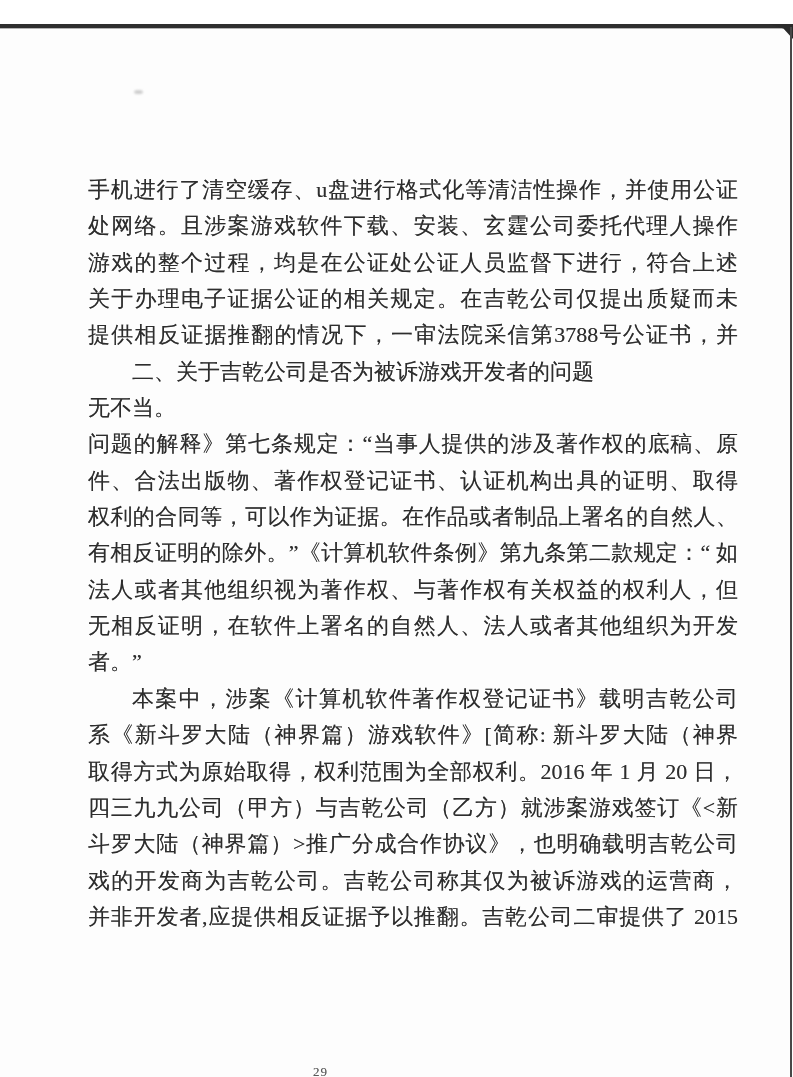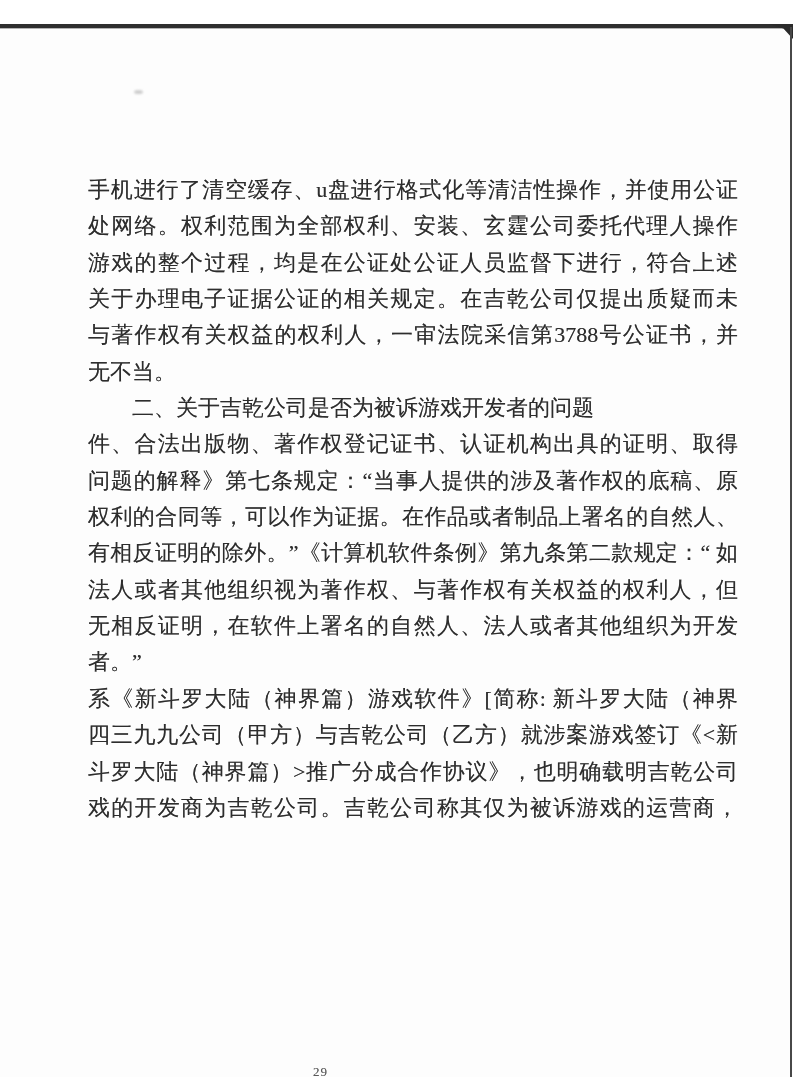--- a/index.html
+++ b/index.html
@@ -60,34 +60,37 @@
 <div class="page">
 
   <div class="band-top"></div>
   <div class="corner-tr"></div>
   <div class="edge-right"></div>
   <div class="smudge-top"></div>
   <div class="smudge-br"></div>
 
   <main class="textblock">
     <div class="ln">手机进行了清空缓存、u盘进行格式化等清洁性操作，并使用公证</div>
-    <div class="ln">处网络。权利范围为全部权利、安装、玄霆公司委托代理人操作</div>
+    <div class="ln">处网络。且涉案游戏软件下载、安装、玄霆公司委托代理人操作</div>
     <div class="ln">游戏的整个过程，均是在公证处公证人员监督下进行，符合上述</div>
     <div class="ln">关于办理电子证据公证的相关规定。在吉乾公司仅提出质疑而未</div>
-    <div class="ln">与著作权有关权益的权利人，一审法院采信第3788号公证书，并</div>
+    <div class="ln">提供相反证据推翻的情况下，一审法院采信第3788号公证书，并</div>
+    <div class="ln short indent">二、关于吉乾公司是否为被诉游戏开发者的问题</div>
     <div class="ln short">无不当。</div>
-    <div class="ln short indent">二、关于吉乾公司是否为被诉游戏开发者的问题</div>
+    <div class="ln">问题的解释》第七条规定：“当事人提供的涉及著作权的底稿、原</div>
     <div class="ln">件、合法出版物、著作权登记证书、认证机构出具的证明、取得</div>
-    <div class="ln">问题的解释》第七条规定：“当事人提供的涉及著作权的底稿、原</div>
     <div class="ln">权利的合同等，可以作为证据。在作品或者制品上署名的自然人、</div>
     <div class="ln">有相反证明的除外。”《计算机软件条例》第九条第二款规定：“ 如</div>
     <div class="ln">法人或者其他组织视为著作权、与著作权有关权益的权利人，但</div>
     <div class="ln">无相反证明，在软件上署名的自然人、法人或者其他组织为开发</div>
     <div class="ln short">者。”</div>
+    <div class="ln indent">本案中，涉案《计算机软件著作权登记证书》载明吉乾公司</div>
     <div class="ln">系《新斗罗大陆（神界篇）游戏软件》[简称: 新斗罗大陆（神界</div>
+    <div class="ln">取得方式为原始取得，权利范围为全部权利。2016 年 1 月 20 日，</div>
     <div class="ln">四三九九公司（甲方）与吉乾公司（乙方）就涉案游戏签订《&lt;新</div>
     <div class="ln">斗罗大陆（神界篇）&gt;推广分成合作协议》，也明确载明吉乾公司</div>
     <div class="ln">戏的开发商为吉乾公司。吉乾公司称其仅为被诉游戏的运营商，</div>
+    <div class="ln">并非开发者,应提供相反证据予以推翻。吉乾公司二审提供了 2015</div>
   </main>
 
   <div class="page-number">29</div>
 
 </div>
 
 </body></html>

